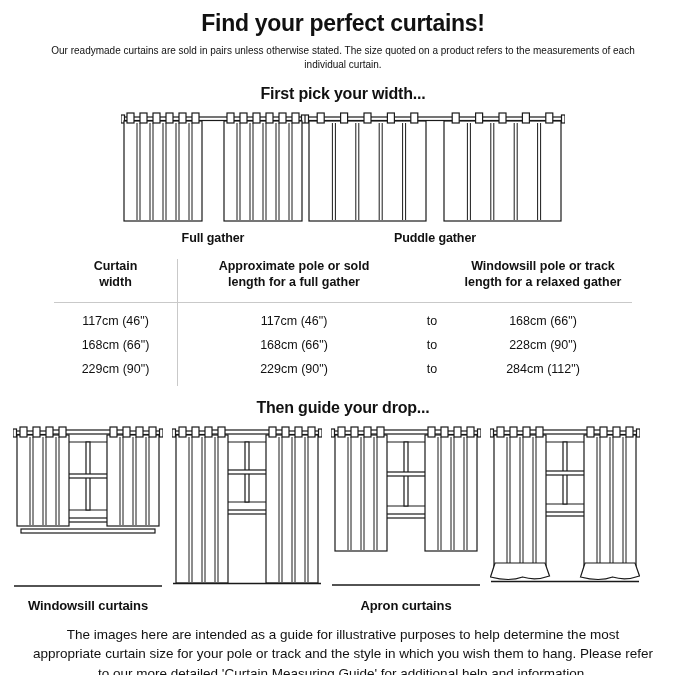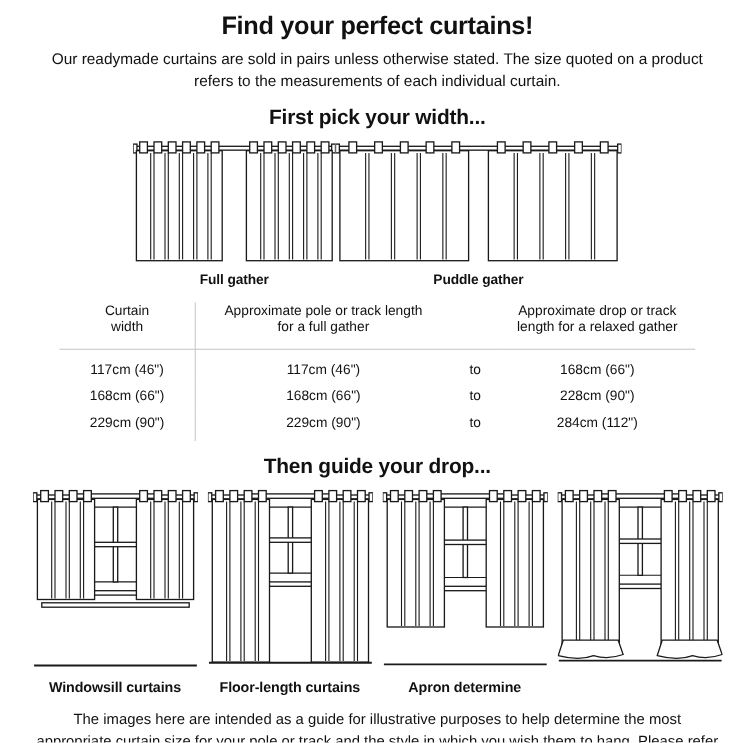--- a/index.html
+++ b/index.html
@@ -17,26 +17,26 @@
     text-align: center;
     font-size: 23px;
     font-weight: bold;
     letter-spacing: -0.3px;
     margin: 10px 0 7px 0;
   }
   .subtitle {
     width: 600px;
     margin: 0 auto;
     text-align: center;
-    font-size: 14px;
+    font-size: 10px;
     line-height: 1.42;
   }
   .section-heading {
     text-align: center;
-    font-size: 19px;
+    font-size: 16px;
     font-weight: bold;
     letter-spacing: -0.2px;
     margin: 13px 0 8px 0;
   }
 
   .gather-row {
     display: flex;
     justify-content: center;
     align-items: flex-start;
     margin-top: 4px;
@@ -51,34 +51,34 @@
 
   .size-table {
     width: 578px;
     margin: 14px auto 0 auto;
     display: grid;
     grid-template-columns: 124px 232px 44px 178px;
     font-size: 12.5px;
   }
   .size-table .cell { text-align: center; }
   .size-table .th {
-    font-weight: normal;
+    font-weight: bold;
     padding-bottom: 11px;
     border-bottom: 1px solid #c9c9c9;
   }
   .size-table .col1 { border-right: 1px solid #c9c9c9; }
   .size-table .th-inner1 { max-width: 70px; margin: 0 auto; line-height: 1.25; }
   .size-table .th-inner2 { max-width: 182px; margin: 0 auto; line-height: 1.25; }
   .size-table .td { padding: 5px 0; }
   .size-table .row-first { padding-top: 11px; }
   .size-table .row-last { padding-bottom: 10px; }
 
   .drop-row {
     display: flex;
-    justify-content: center;
+    justify-content: flex-start;
     align-items: flex-start;
     gap: 5px;
     margin-top: 2px;
   }
   .drop-row .fig { width: 154px; }
   .drop-row .fig-caption { font-size: 13px; margin-top: 5px; }
 
   .footer-note {
     width: 622px;
     margin: 12px auto 0 auto;
@@ -177,25 +177,25 @@
           </svg></div>
       <div class="fig-caption">Puddle gather</div>
     </div>
   </div>
 
   <div class="size-table">
     <div class="cell th col1">
       <div class="th-inner1">Curtain width</div>
     </div>
     <div class="cell th">
-      <div class="th-inner2">Approximate pole or track length for a full gather</div>
+      <div class="th-inner2">Approximate pole or sold length for a full gather</div>
     </div>
     <div class="cell th"></div>
     <div class="cell th">
-      <div class="th-inner2">Approximate drop or track length for a relaxed gather</div>
+      <div class="th-inner2">Windowsill pole or track length for a relaxed gather</div>
     </div>
 
     <div class="cell td col1 row-first">117cm (46")</div>
     <div class="cell td row-first">117cm (46")</div>
     <div class="cell td row-first">to</div>
     <div class="cell td row-first">168cm (66")</div>
 
     <div class="cell td col1">168cm (66")</div>
     <div class="cell td">168cm (66")</div>
     <div class="cell td">to</div>
@@ -276,21 +276,20 @@
             <line x1="120" y1="12" x2="120" y2="157" stroke="#1a1a1a" stroke-width="1"></line>
             <line x1="123" y1="12" x2="123" y2="157" stroke="#1a1a1a" stroke-width="1"></line>
             <line x1="133" y1="12" x2="133" y2="157" stroke="#1a1a1a" stroke-width="1"></line>
             <line x1="136" y1="12" x2="136" y2="157" stroke="#1a1a1a" stroke-width="1"></line>
             <rect x="97" y="2" width="7" height="10" fill="#fff" stroke="#1a1a1a" stroke-width="1.2"></rect>
             <rect x="110" y="2" width="7" height="10" fill="#fff" stroke="#1a1a1a" stroke-width="1.2"></rect>
             <rect x="123" y="2" width="7" height="10" fill="#fff" stroke="#1a1a1a" stroke-width="1.2"></rect>
             <rect x="136" y="2" width="7" height="10" fill="#fff" stroke="#1a1a1a" stroke-width="1.2"></rect>
             <line x1="1" y1="158.5" x2="149" y2="158.5" stroke="#1a1a1a" stroke-width="1.6"></line>
           </svg></div>
-      <div class="fig-caption">Floor-length curtains</div>
     </div>
     <div class="fig">
       <div class="fig-art"><svg width="150" height="168" viewBox="0 0 150 168">
             <rect x="2" y="6" width="146" height="3.5" fill="#fff" stroke="#1a1a1a" stroke-width="1.2"></rect>
             <rect x="0" y="4" width="3.5" height="8" fill="#fff" stroke="#1a1a1a" stroke-width="1.2"></rect>
             <rect x="146.5" y="4" width="3.5" height="8" fill="#fff" stroke="#1a1a1a" stroke-width="1.2"></rect>
             <rect x="36" y="5" width="78" height="88" fill="#fff" stroke="#1a1a1a" stroke-width="1.2"></rect>
             <rect x="40" y="9" width="70" height="80" fill="#fff" stroke="#1a1a1a" stroke-width="1.2"></rect>
             <line x1="40" y1="17" x2="110" y2="17" stroke="#1a1a1a" stroke-width="1"></line>
             <line x1="40" y1="81" x2="110" y2="81" stroke="#1a1a1a" stroke-width="1"></line>
@@ -313,21 +312,21 @@
             <line x1="120" y1="12" x2="120" y2="125" stroke="#1a1a1a" stroke-width="1"></line>
             <line x1="123" y1="12" x2="123" y2="125" stroke="#1a1a1a" stroke-width="1"></line>
             <line x1="133" y1="12" x2="133" y2="125" stroke="#1a1a1a" stroke-width="1"></line>
             <line x1="136" y1="12" x2="136" y2="125" stroke="#1a1a1a" stroke-width="1"></line>
             <rect x="97" y="2" width="7" height="10" fill="#fff" stroke="#1a1a1a" stroke-width="1.2"></rect>
             <rect x="110" y="2" width="7" height="10" fill="#fff" stroke="#1a1a1a" stroke-width="1.2"></rect>
             <rect x="123" y="2" width="7" height="10" fill="#fff" stroke="#1a1a1a" stroke-width="1.2"></rect>
             <rect x="136" y="2" width="7" height="10" fill="#fff" stroke="#1a1a1a" stroke-width="1.2"></rect>
             <line x1="1" y1="160" x2="149" y2="160" stroke="#1a1a1a" stroke-width="1.6"></line>
           </svg></div>
-      <div class="fig-caption">Apron determine</div>
+      <div class="fig-caption">Apron curtains</div>
     </div>
     <div class="fig">
       <div class="fig-art"><svg width="150" height="168" viewBox="0 0 150 168">
             <rect x="2" y="6" width="146" height="3.5" fill="#fff" stroke="#1a1a1a" stroke-width="1.2"></rect>
             <rect x="0" y="4" width="3.5" height="8" fill="#fff" stroke="#1a1a1a" stroke-width="1.2"></rect>
             <rect x="146.5" y="4" width="3.5" height="8" fill="#fff" stroke="#1a1a1a" stroke-width="1.2"></rect>
             <rect x="36" y="5" width="78" height="86" fill="#fff" stroke="#1a1a1a" stroke-width="1.2"></rect>
             <rect x="40" y="9" width="70" height="78" fill="#fff" stroke="#1a1a1a" stroke-width="1.2"></rect>
             <line x1="40" y1="17" x2="110" y2="17" stroke="#1a1a1a" stroke-width="1"></line>
             <line x1="40" y1="79" x2="110" y2="79" stroke="#1a1a1a" stroke-width="1"></line>

